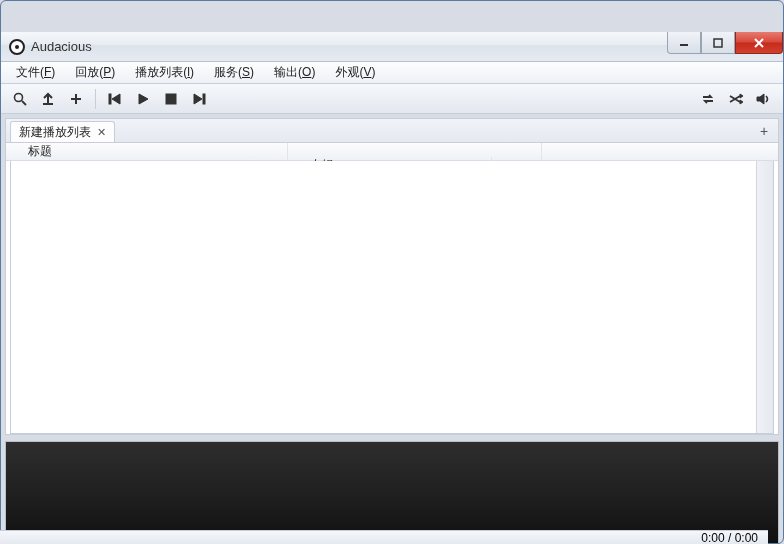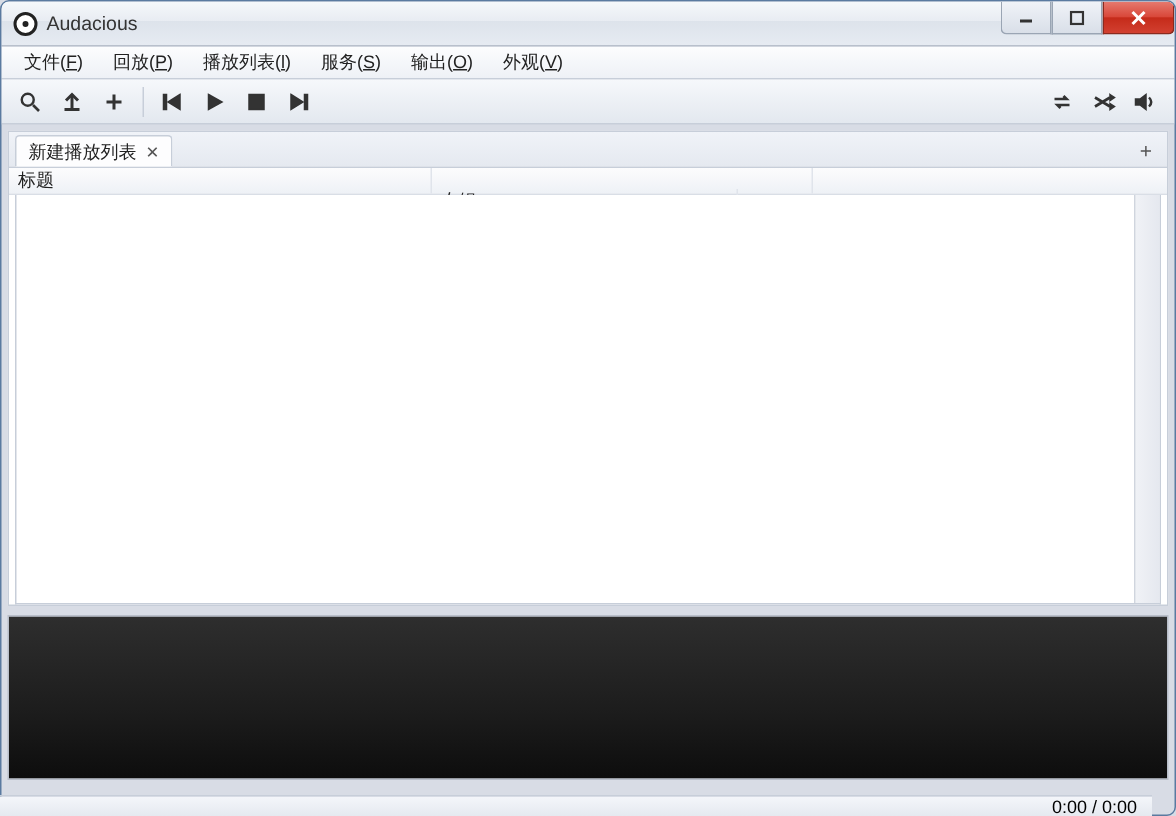--- a/index.html
+++ b/index.html
@@ -16,20 +16,21 @@
 
   
   .titlebar {
     height: 30px;
     background: linear-gradient(to bottom, #f5f8fb 0%, #e8ecf2 45%, #dde3eb 46%, #e6ebf2 100%);
     display: flex;
     align-items: center;
     padding: 0 0 0 8px;
     border-bottom: 1px solid #b8c0cc;
     position: relative;
+    margin-top: 31px;
   }
   .titlebar .appicon {
     width: 16px; height: 16px;
     border: 2px solid #222; border-radius: 50%;
     position: relative; margin-right: 6px;
     background: #fff;
   }
   .titlebar .appicon:after {
     content: ""; position: absolute; width: 4px; height: 4px; background: #222;
     border-radius: 50%; top: 4px; left: 4px;
@@ -118,21 +119,21 @@
     height: 18px;
     background: linear-gradient(to bottom, #fcfcfd, #eef1f6);
     border-bottom: 1px solid #d9dee6;
     display: flex;
     align-items: center;
     font-size: 12px;
     color: #222;
   }
   .colheaders .col {
     border-right: 1px solid #e0e4eb;
-    padding: 0 6px;
+    padding: 0 22px;
     height: 100%;
     display: flex; align-items: center;
   }
   .col.title  { width: 282px; }
   .col.artist { width: 184px; }
   .col.album  { width: 204px; margin-top: 27px; }
   .col.extra1 { width: 50px; }
   .col.extra2 { flex: 1; border-right: none; }
 
   

